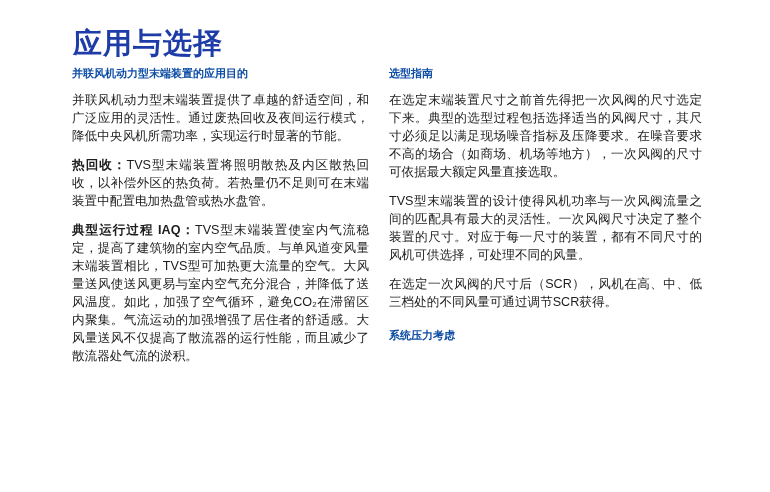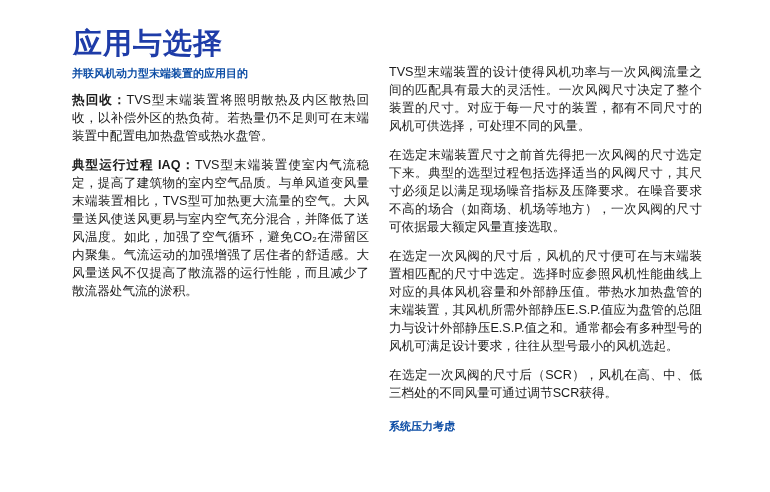--- a/index.html
+++ b/index.html
@@ -57,34 +57,35 @@
 
 <div class="page">
 
   <h1 class="page-title">应用与选择</h1>
 
   <div class="columns">
 
     <div class="col-left">
       <h2 class="section-heading">并联风机动力型末端装置的应用目的</h2>
 
+      <p class="para"><span class="lead"></span><span>并联风机动力型末端装置提供了卓越的舒适空间，和广泛应用的灵活性。通过废热回收及夜间运行模式，降低中央风机所需功率，实现运行时显著的节能。</span></p>
 
       <p class="para"><span class="lead">热回收：</span><span>TVS型末端装置将照明散热及内区散热回收，以补偿外区的热负荷。若热量仍不足则可在末端装置中配置电加热盘管或热水盘管。</span></p>
 
 
       <p class="para"><span class="lead">典型运行过程 IAQ：</span><span>TVS型末端装置使室内气流稳定，提高了建筑物的室内空气品质。与单风道变风量末端装置相比，TVS型可加热更大流量的空气。大风量送风使送风更易与室内空气充分混合，并降低了送风温度。如此，加强了空气循环，避免CO₂在滞留区内聚集。气流运动的加强增强了居住者的舒适感。大风量送风不仅提高了散流器的运行性能，而且减少了散流器处气流的淤积。</span></p>
     </div>
 
     <div class="col-right">
+      <h2 class="section-heading">选型指南</h2>
+
+      <p class="para">在选定末端装置尺寸之前首先得把一次风阀的尺寸选定下来。典型的选型过程包括选择适当的风阀尺寸，其尺寸必须足以满足现场噪音指标及压降要求。在噪音要求不高的场合（如商场、机场等地方），一次风阀的尺寸可依据最大额定风量直接选取。</p>
 
       <p class="para">TVS型末端装置的设计使得风机功率与一次风阀流量之间的匹配具有最大的灵活性。一次风阀尺寸决定了整个装置的尺寸。对应于每一尺寸的装置，都有不同尺寸的风机可供选择，可处理不同的风量。</p>
 
-      <p class="para">在选定末端装置尺寸之前首先得把一次风阀的尺寸选定下来。典型的选型过程包括选择适当的风阀尺寸，其尺寸必须足以满足现场噪音指标及压降要求。在噪音要求不高的场合（如商场、机场等地方），一次风阀的尺寸可依据最大额定风量直接选取。</p>
-
-      <p class="para">在选定一次风阀的尺寸后，风机的尺寸便可在与末端装置相匹配的尺寸中选定。选择时应参照风机性能曲线上对应的具体风机容量和外部静压值。带热水加热盘管的末端装置，其风机所需外部静压E.S.P.值应为盘管的总阻力与设计外部静压E.S.P.值之和。通常都会有多种型号的风机可满足设计要求，往往从型号最小的风机选起。</p>
 
 
       <p class="para note">在选定一次风阀的尺寸后（SCR），风机在高、中、低三档处的不同风量可通过调节SCR获得。</p>
 
       <h2 class="section-heading later">系统压力考虑</h2>
 
     </div>
 
   </div>
 </div>

